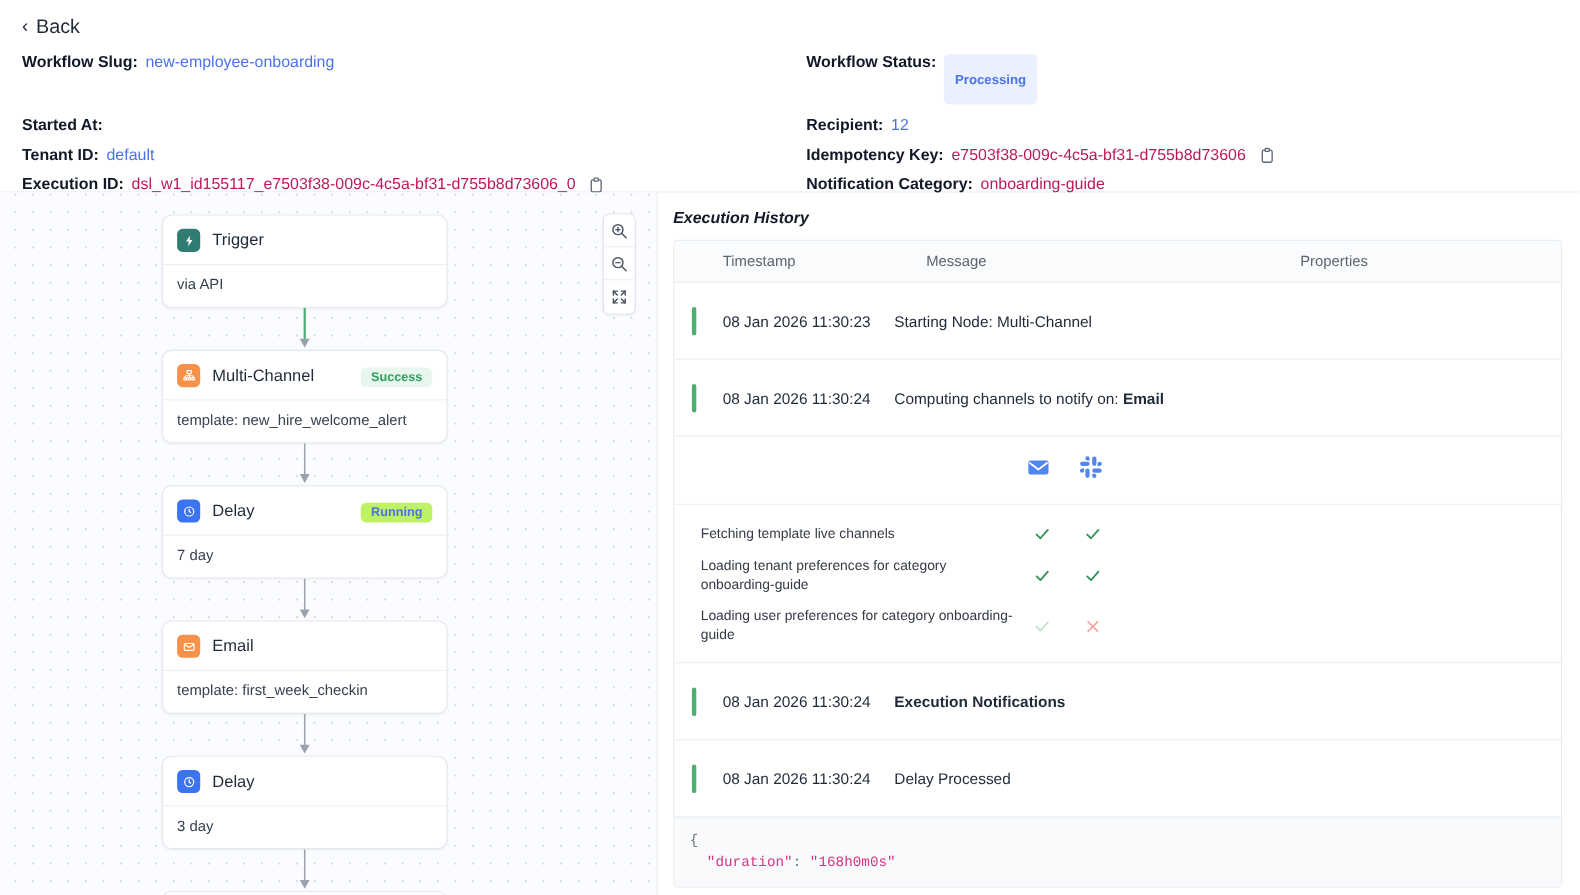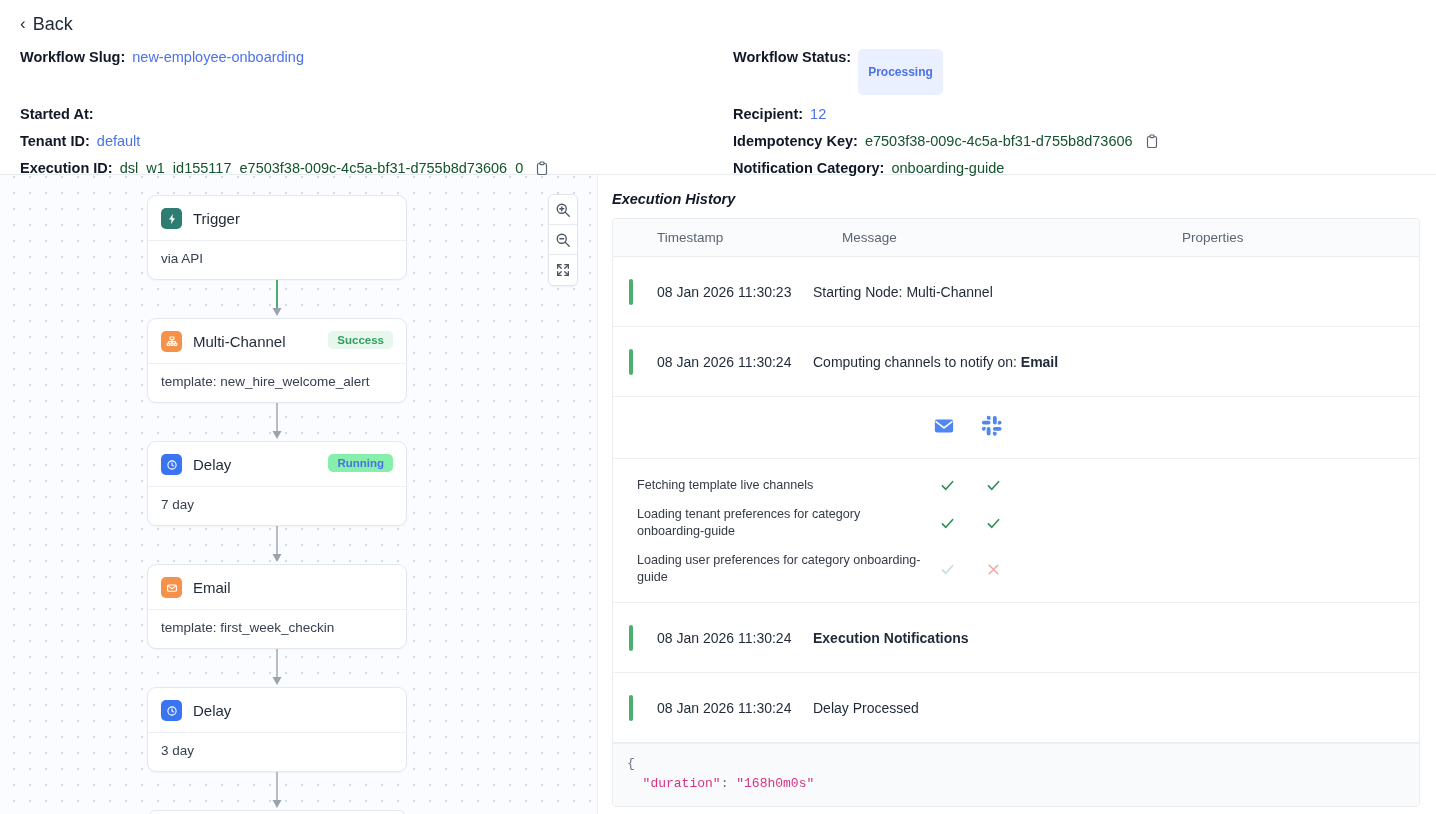--- a/index.html
+++ b/index.html
@@ -27,21 +27,21 @@
   }
   .back-label { font-size: 18px; color: #1f2937; }
 
   .meta-grid {
     display: grid;
     grid-template-columns: 713px 1fr;
     row-gap: 11px;
   }
   .meta-row { display: flex; align-items: flex-start; gap: 7px; font-size: 14.5px; }
   .meta-label { font-weight: bold; color: #111827; white-space: nowrap; }
-  .meta-value { color: #14532d; }
+  .meta-value { color: #be185d; }
   .meta-value.link { color: #4b72e8; }
 
   .badge {
     display:inline-block;
     background: #eaf0ff; color: #4b72e8;
     font-size: 12px; font-weight: bold;
     padding: 16px 10px; border-radius: 5px;
   }
 
   .copy-icon {
@@ -71,38 +71,38 @@
   .flow { position:absolute; left: 147px; top: 20px; width: 260px; }
 
   .node {
     width: 260px;
     background: #fff;
     border: 1px solid #e3e7ee;
     border-radius: 9px;
     box-shadow: 0 1px 2px rgba(16,24,40,.04);
   }
   .node-head {
-    display: flex; align-items: flex-start; gap: 11px;
+    display: flex; align-items: flex-end; gap: 11px;
     padding: 12px 13px 11px 13px;
     border-bottom: 1px solid #eceff3;
     margin: 0 0 0 0;
   }
   .node-head-inner { display:flex; align-items:center; gap:11px; flex:1; }
   .node-icon {
     width: 21px; height: 21px; border-radius: 5px;
     display:flex; align-items:center; justify-content:center;
     flex: 0 0 21px;
   }
   .node-title { font-size: 15px; color: #1f2937; }
   .node-status {
     font-size: 11.5px; font-weight: bold;
     padding: 3px 9px; border-radius: 5px;
   }
   .node-status.success { background:#e7f7ed; color:#2f9e5e; }
-  .node-status.running { background:#86efac; color:#4b72e8; }
+  .node-status.running { background:#bef264; color:#4b72e8; }
   .node-body { padding: 10px 13px 13px 13px; font-size: 13.5px; color:#374151; }
 
   .connector {
     width: 260px; height: 38px;
     display:flex; align-items:center; justify-content:center;
   }
   .connector svg { display:block; }
 
   .zoom-controls {
     position: absolute; right: 19px; top: 19px;

